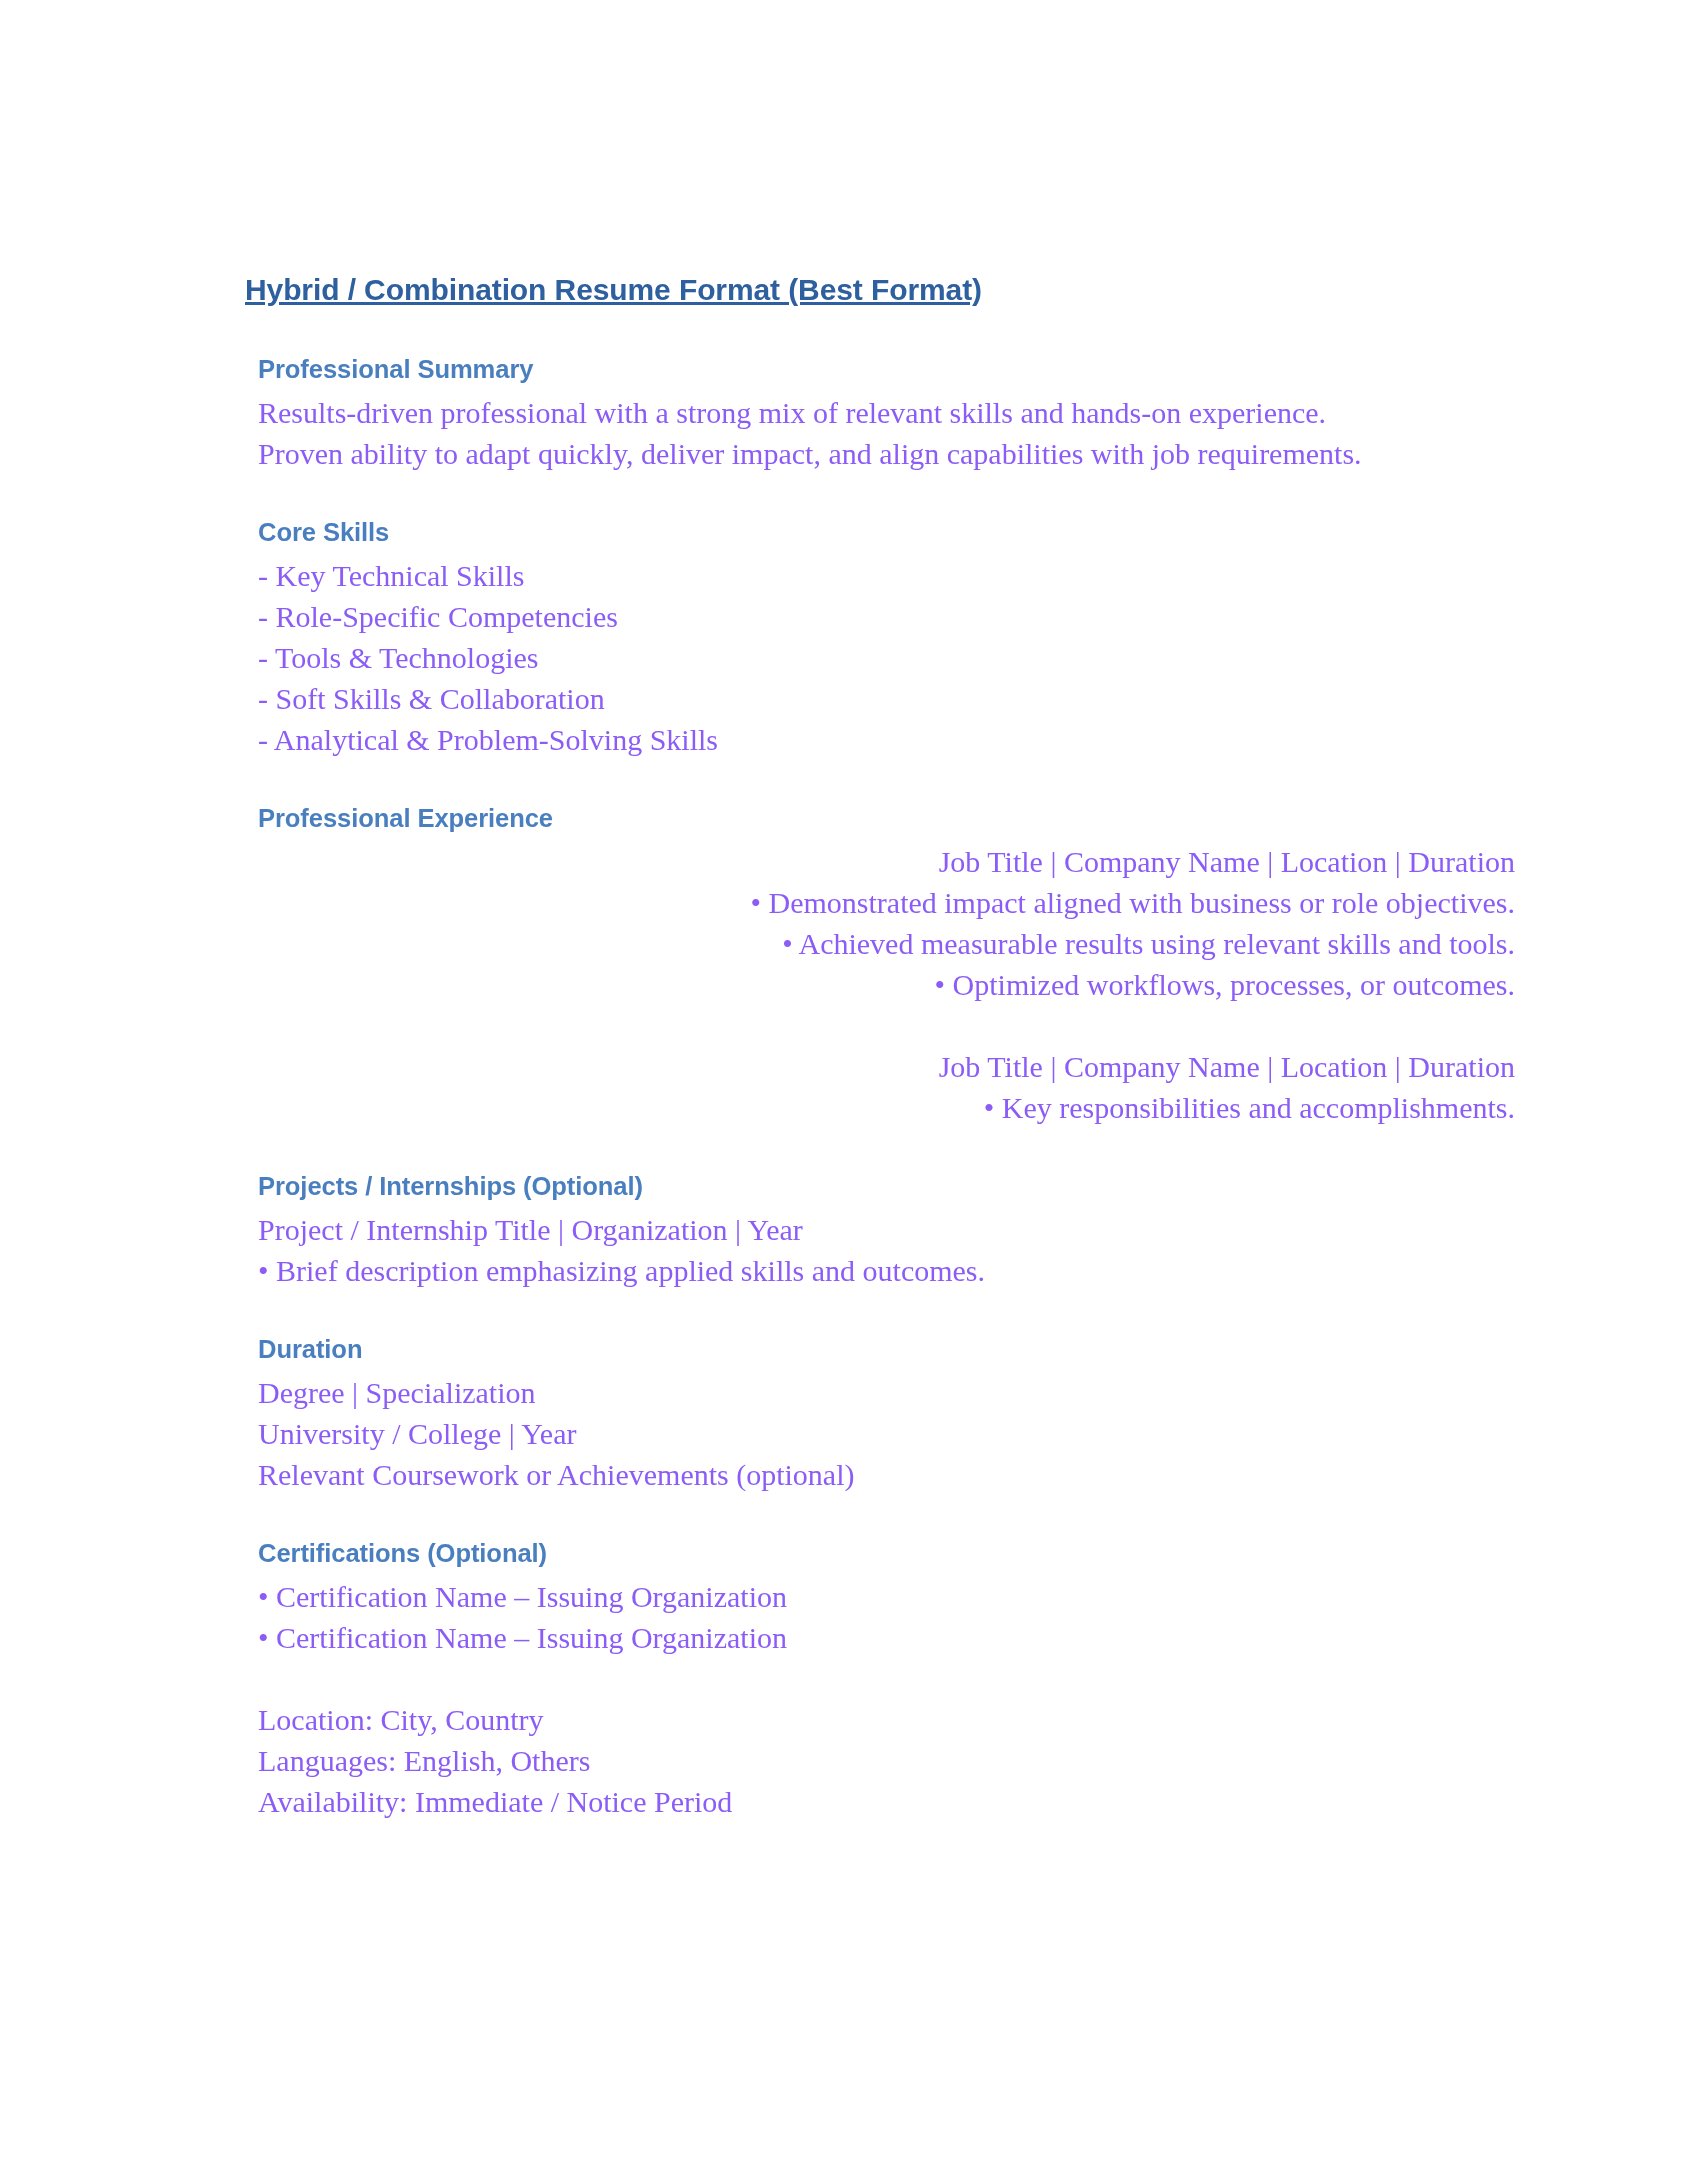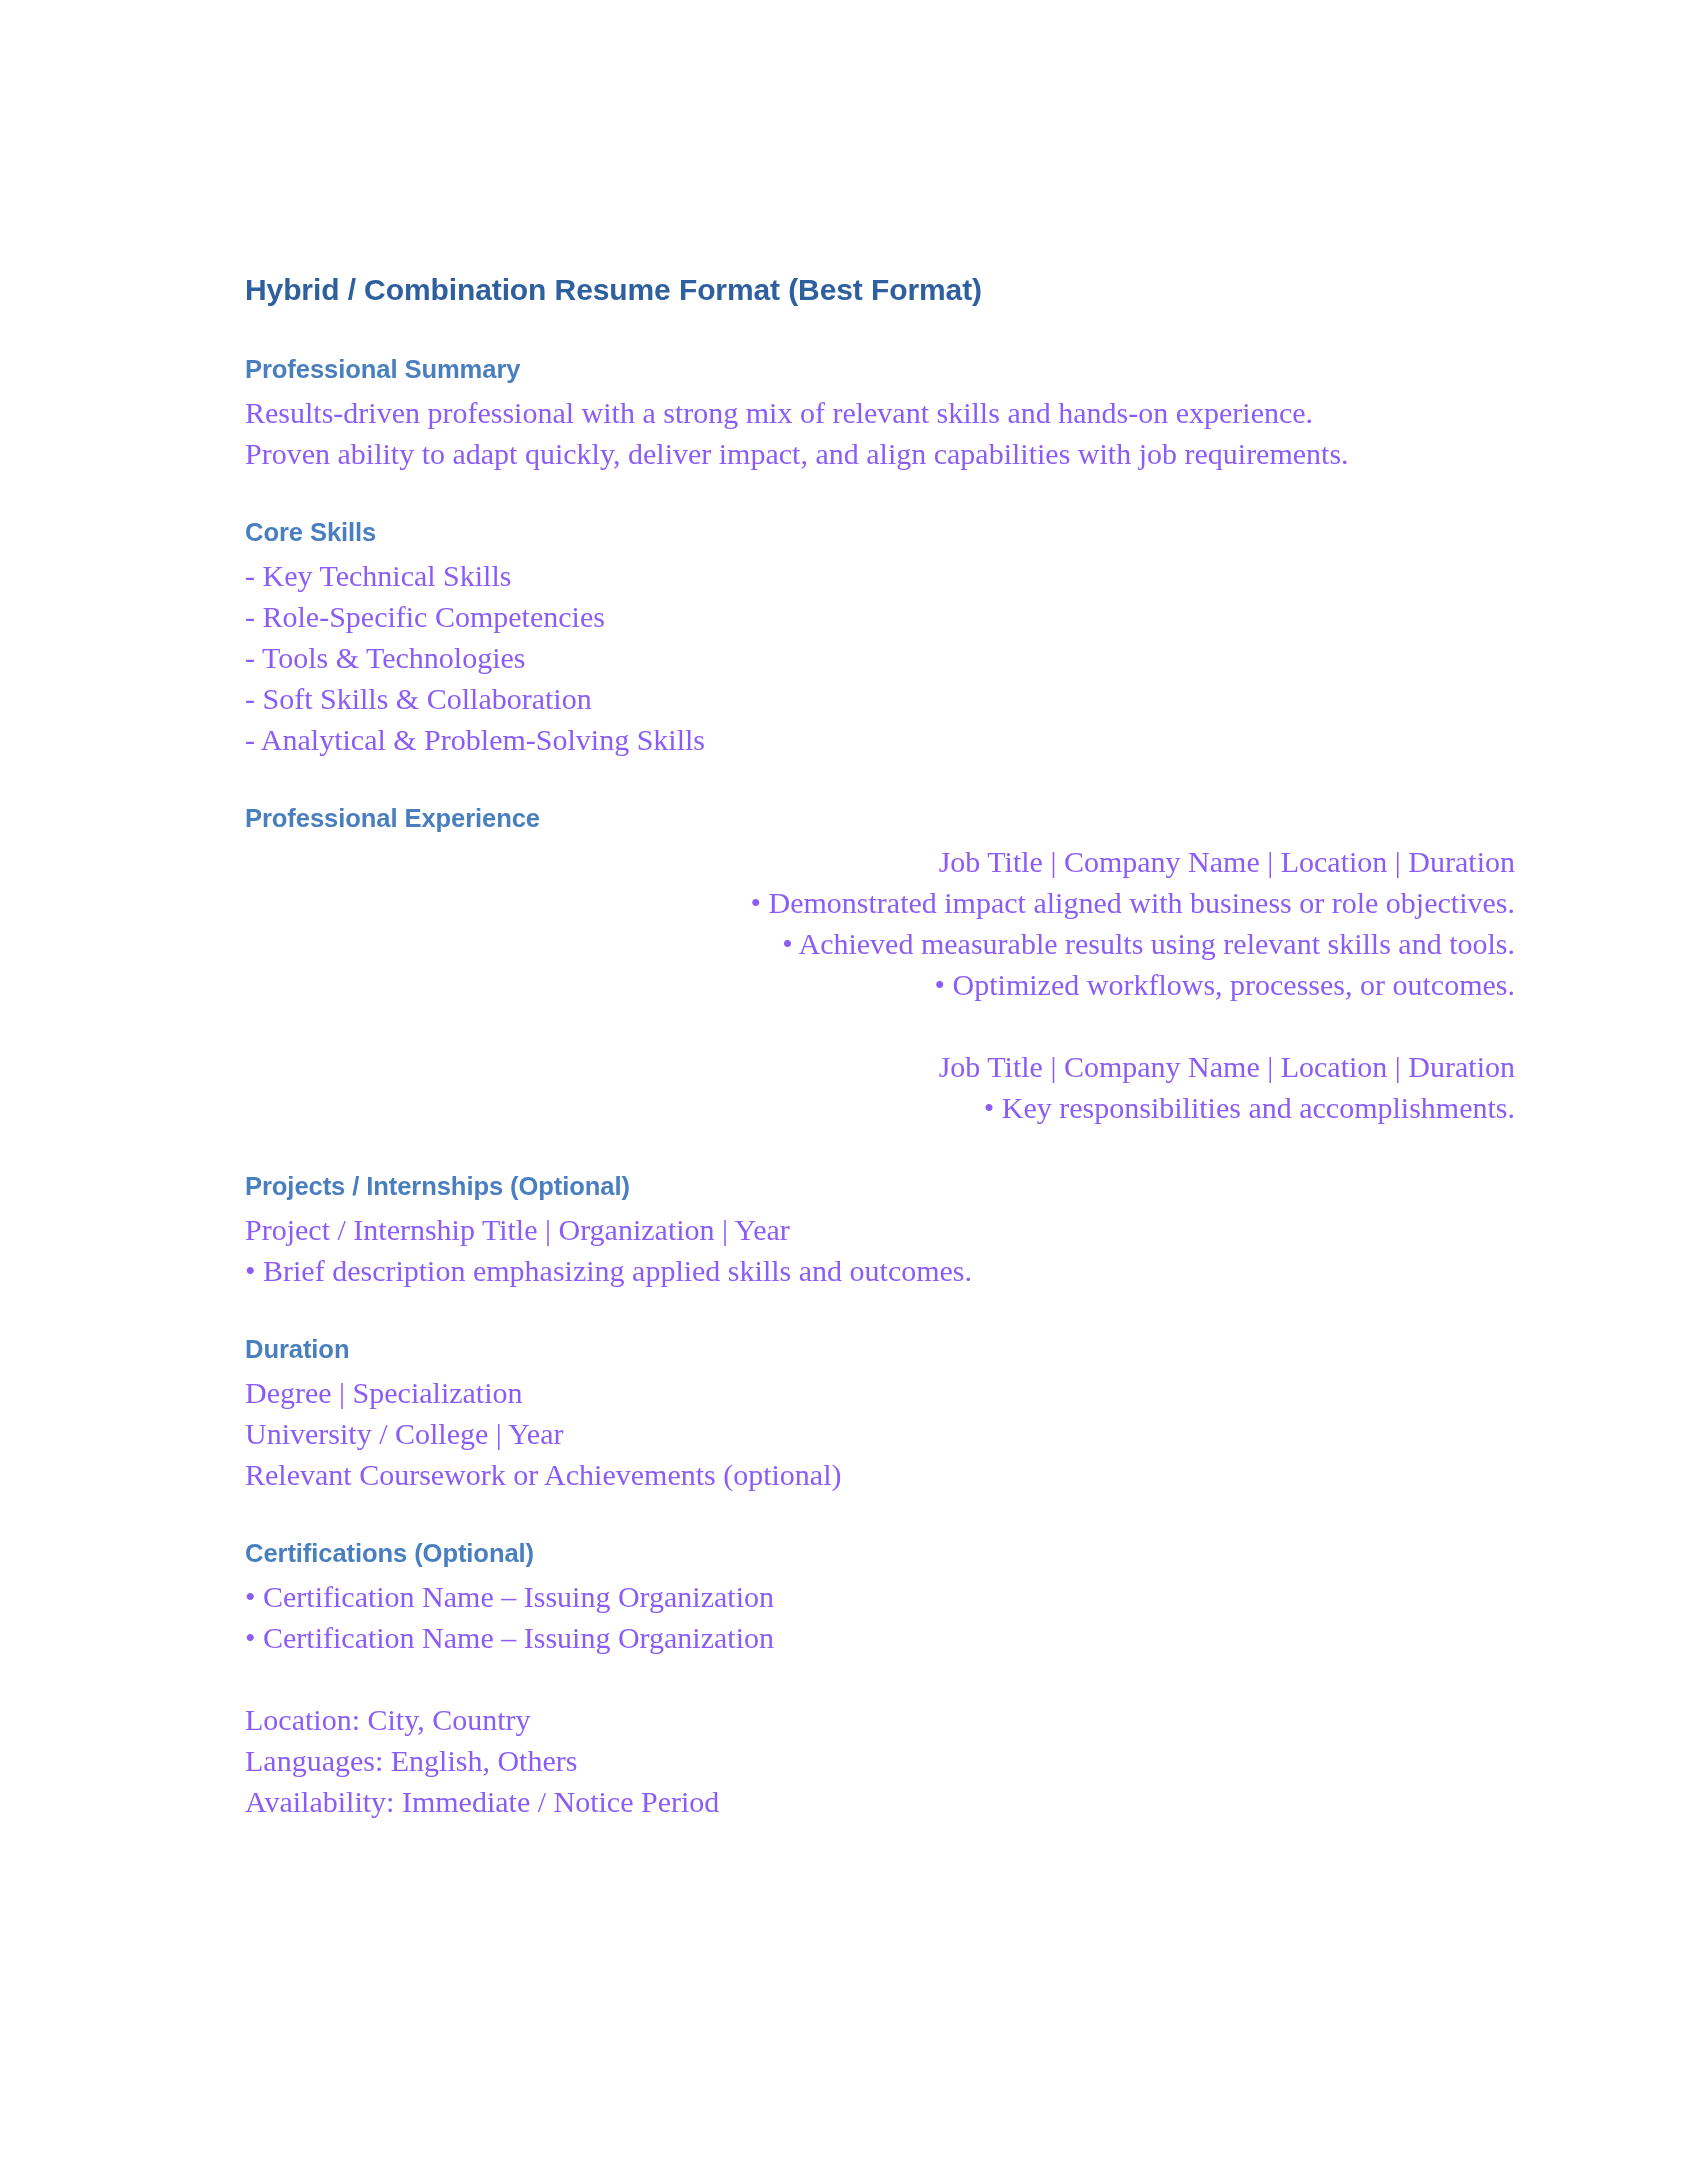--- a/index.html
+++ b/index.html
@@ -22,23 +22,24 @@
     padding: 271px 170px 0 245px;
   }
   .doc-title {
     font-family: "Liberation Sans", "DejaVu Sans", sans-serif;
     font-weight: bold;
     font-size: 30px;
     line-height: 37px;
     color: #2e5f9e;
     letter-spacing: -0.1px;
     margin: 0 0 44px 0;
+    text-decoration: underline;
   }
   .section {
-    margin: 0 0 41px 0;
+    margin: 0 0 41px 13px;
   }
   .section-heading {
     font-family: "Liberation Sans", "DejaVu Sans", sans-serif;
     font-weight: bold;
     font-size: 25.6px;
     line-height: 34px;
     color: #4a7fbf;
     letter-spacing: -0.1px;
     margin: 0 0 6px 0;
   }

